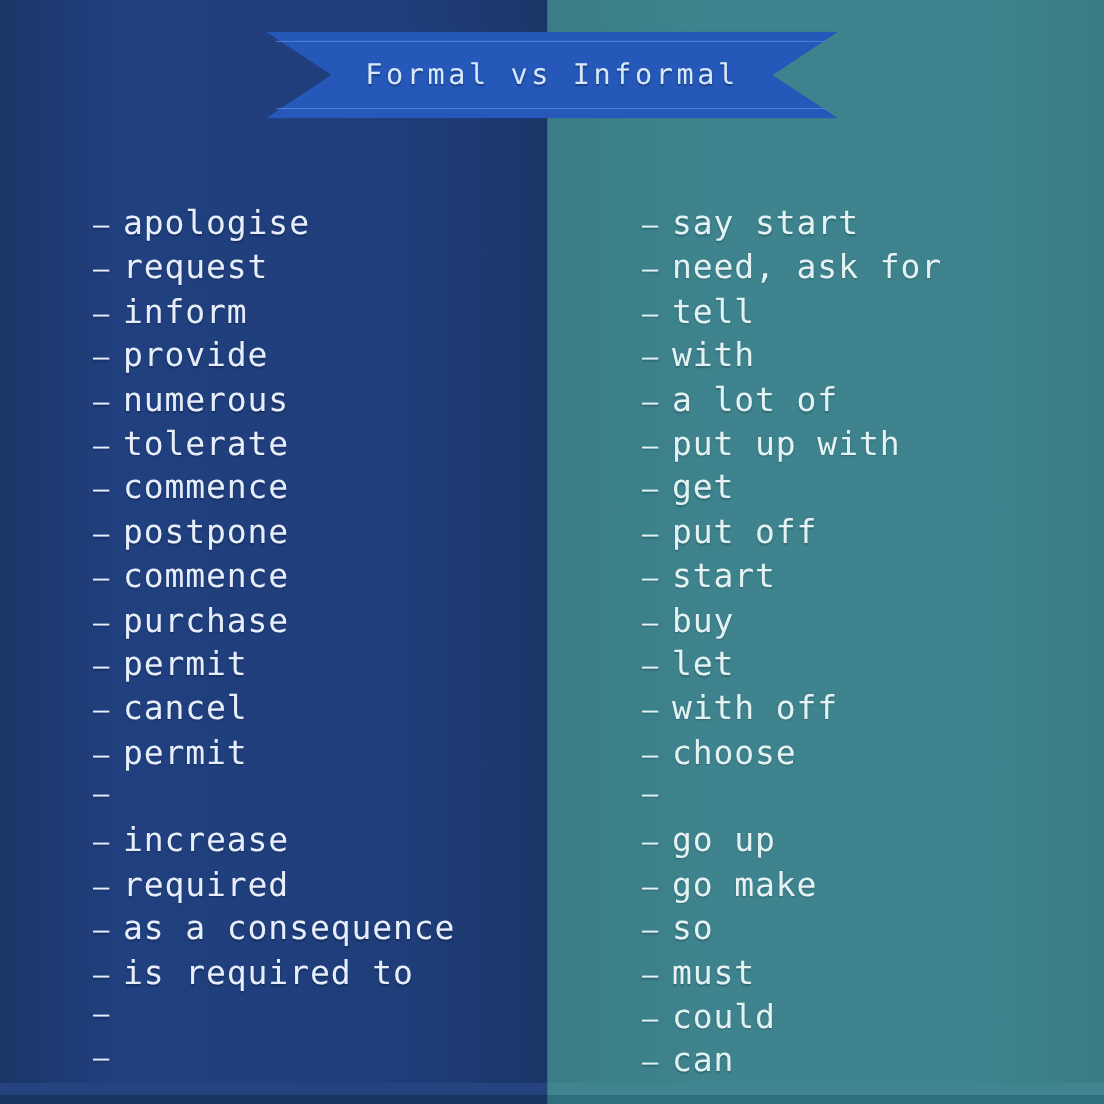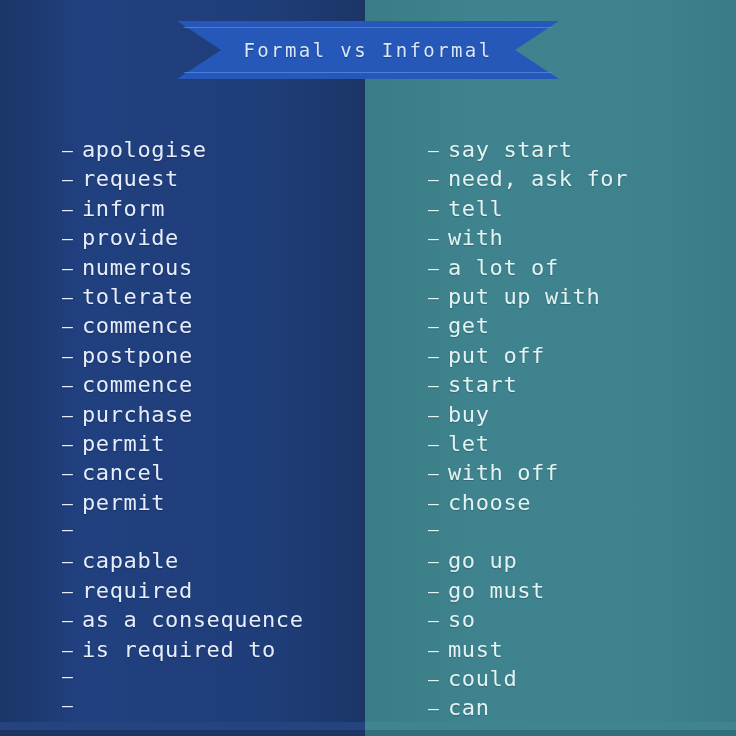--- a/index.html
+++ b/index.html
@@ -212,21 +212,21 @@
       </div>
       <div class="row">
         <span class="dash">–</span>
         <span class="word">permit</span>
       </div>
       <div class="row">
         <span class="dash">–</span>
       </div>
       <div class="row">
         <span class="dash">–</span>
-        <span class="word">capable</span>
+        <span class="word">increase</span>
       </div>
       <div class="row">
         <span class="dash">–</span>
         <span class="word">required</span>
       </div>
       <div class="row">
         <span class="dash">–</span>
         <span class="word">as a consequence</span>
       </div>
       <div class="row">
@@ -295,21 +295,21 @@
       </div>
       <div class="row">
         <span class="dash">–</span>
       </div>
       <div class="row">
         <span class="dash">–</span>
         <span class="word">go up</span>
       </div>
       <div class="row">
         <span class="dash">–</span>
-        <span class="word">go must</span>
+        <span class="word">go make</span>
       </div>
       <div class="row">
         <span class="dash">–</span>
         <span class="word">so</span>
       </div>
       <div class="row">
         <span class="dash">–</span>
         <span class="word">must</span>
       </div>
       <div class="row">

